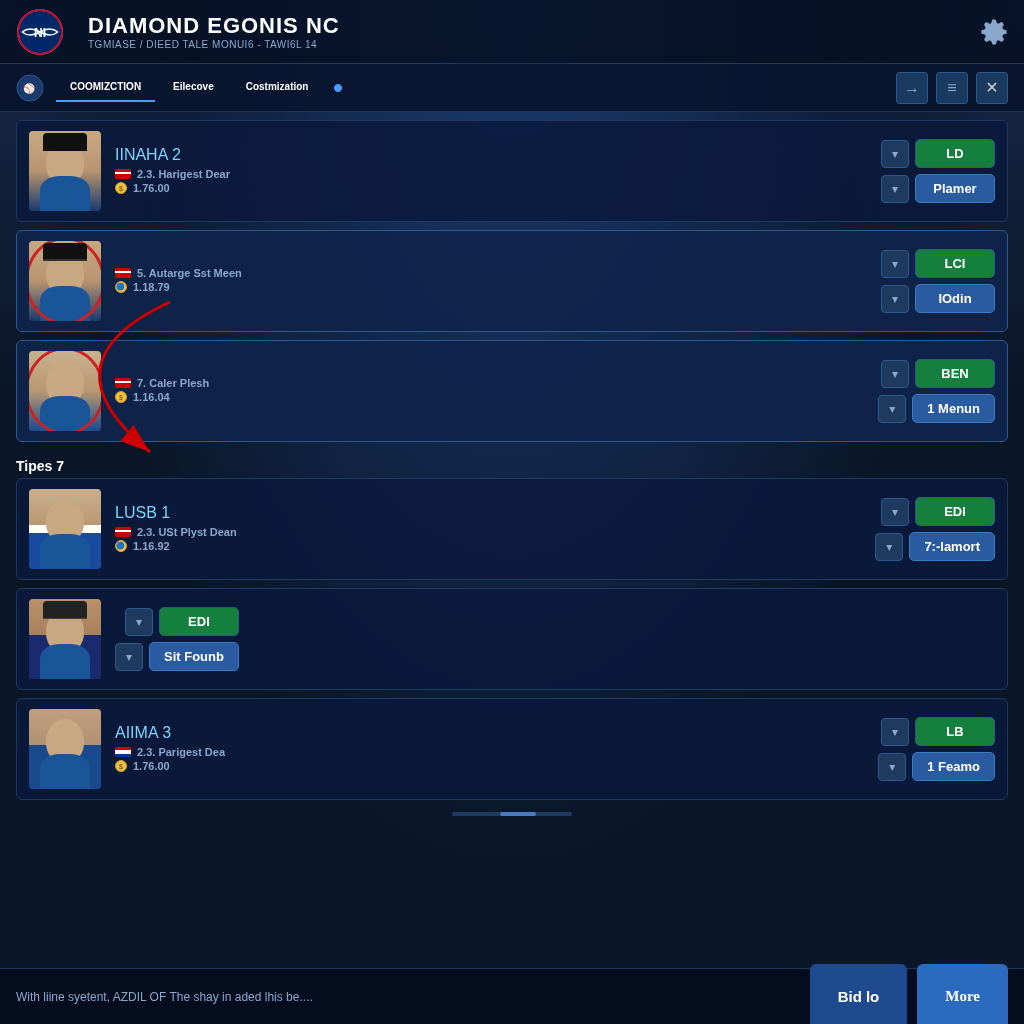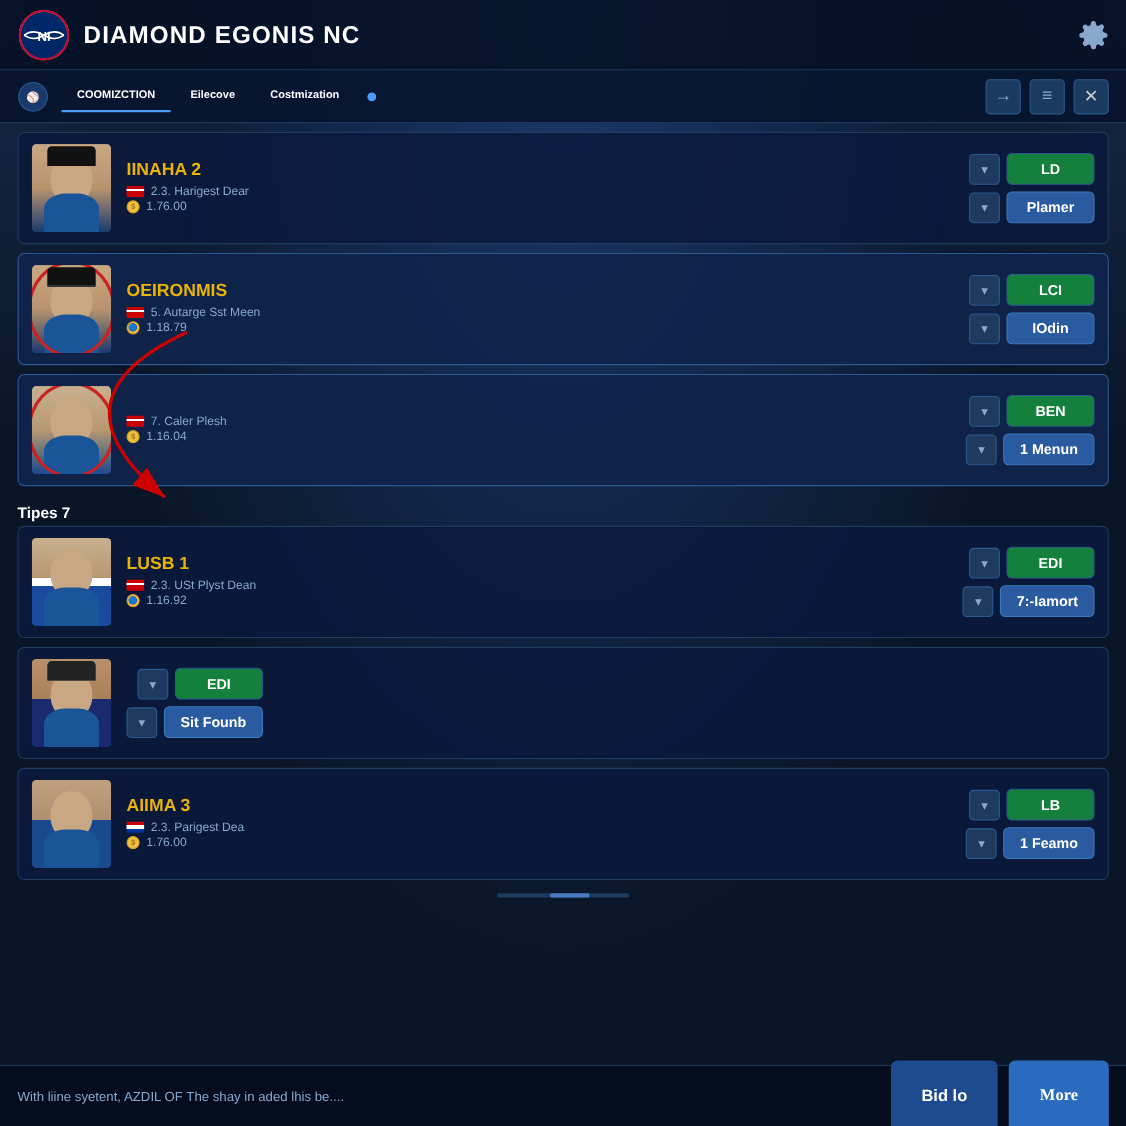--- a/index.html
+++ b/index.html
@@ -36,20 +36,21 @@
     
     .header {
       position: relative;
       z-index: 10;
       display: flex;
       align-items: center;
       padding: 24px 16px;
       background: rgba(5, 15, 35, 0.85);
       border-bottom: 1px solid #1e3a5f;
       height: 64px;
+      gap: 12px;
     }
     .header-logo {
       width: 48px;
       height: 48px;
       margin-right: 12px;
       flex-shrink: 0;
     }
     .header-title-block { flex: 1; }
     .header-title {
       font-size: 22px;
@@ -199,32 +200,33 @@
       top: 2px; left: 50%;
       transform: translateX(-50%);
       width: 44px; height: 18px;
       background: #111;
       border-radius: 4px 4px 0 0;
       z-index: 2;
     }
     .player-info { flex: 1; }
     .player-name {
       font-size: 16px;
-      font-weight: 700;
-      color: #eab308;
+      font-weight: 400;
+      color: #7dd3fc;
       margin-bottom: 4px;
       text-transform: uppercase;
     }
     .player-detail {
       display: flex;
       align-items: center;
       gap: 6px;
       font-size: 11px;
       color: #8aa8cc;
       margin-bottom: 2px;
+      font-weight: bold;
     }
     .flag-icon {
       width: 16px; height: 10px;
       border-radius: 1px;
       flex-shrink: 0;
     }
     .flag-us { background: linear-gradient(180deg, #cc0000 30%, #fff 30%, #fff 50%, #cc0000 50%); }
     .flag-nl { background: linear-gradient(180deg, #cc0000 33%, #fff 33%, #fff 66%, #003399 66%); }
     .coin-icon {
       width: 12px; height: 12px;
@@ -360,20 +362,21 @@
     <svg viewBox="0 0 48 48" width="48" height="48">
       <circle cx="24" cy="24" r="22" fill="#002868" stroke="#fff" stroke-width="1.5"></circle>
       <ellipse cx="24" cy="24" rx="22" ry="22" fill="none" stroke="#bf0a30" stroke-width="2"></ellipse>
       <path d="M6 24 Q14 18 24 24 Q34 30 42 24" stroke="#fff" stroke-width="1.5" fill="none"></path>
       <path d="M6 24 Q14 30 24 24 Q34 18 42 24" stroke="#fff" stroke-width="1.5" fill="none"></path>
       <text x="24" y="29" text-anchor="middle" fill="#fff" font-size="12" font-weight="900">NI</text>
     </svg>
   </div>
   <div class="header-title-block">
     <div class="header-title">DIAMOND EGONIS NC</div>
+    <div class="header-subtitle">TGMIASE / DIEED TALE MONUI6 - TAWI6L 14</div>
   </div>
   <div class="header-gear">
     <svg viewBox="0 0 24 24" width="28" height="28" fill="#8aa8cc">
       <path d="M12 15a3 3 0 100-6 3 3 0 000 6z"></path>
       <path d="M19.4 15a1.65 1.65 0 00.33 1.82l.06.06a2 2 0 010 2.83 2 2 0 01-2.83 0l-.06-.06a1.65 1.65 0 00-1.82-.33 1.65 1.65 0 00-1 1.51V21a2 2 0 01-2 2 2 2 0 01-2-2v-.09A1.65 1.65 0 009 19.4a1.65 1.65 0 00-1.82.33l-.06.06a2 2 0 01-2.83 0 2 2 0 010-2.83l.06-.06A1.65 1.65 0 004.68 15a1.65 1.65 0 00-1.51-1H3a2 2 0 01-2-2 2 2 0 012-2h.09A1.65 1.65 0 004.6 9a1.65 1.65 0 00-.33-1.82l-.06-.06a2 2 0 010-2.83 2 2 0 012.83 0l.06.06A1.65 1.65 0 009 4.68a1.65 1.65 0 001-1.51V3a2 2 0 012-2 2 2 0 012 2v.09a1.65 1.65 0 001 1.51 1.65 1.65 0 001.82-.33l.06-.06a2 2 0 012.83 0 2 2 0 010 2.83l-.06.06A1.65 1.65 0 0019.4 9a1.65 1.65 0 001.51 1H21a2 2 0 012 2 2 2 0 01-2 2h-.09a1.65 1.65 0 00-1.51 1z"></path>
     </svg>
   </div>
 </div>
 
 <div class="tab-bar">
@@ -425,21 +428,20 @@
   </div>
 
   <div class="player-card highlighted" style="position:relative;">
     <div class="player-avatar" style="position:relative;">
       <div class="player-face">
         <div class="player-hat" style="background:#111; border-bottom: 2px solid #333;"></div>
       </div>
       <div class="avatar-circle-outline"></div>
     </div>
     <div class="player-info">
-      <div class="player-name">OEIRONMIS</div>
       <div class="player-detail">
         <div class="flag-icon flag-us"></div>
         <span>5. Autarge Sst Meen</span>
       </div>
       <div class="player-detail">
         <div class="coin-icon">🔵</div>
         <span>1.18.79</span>
       </div>
     </div>
     <div class="player-actions">

